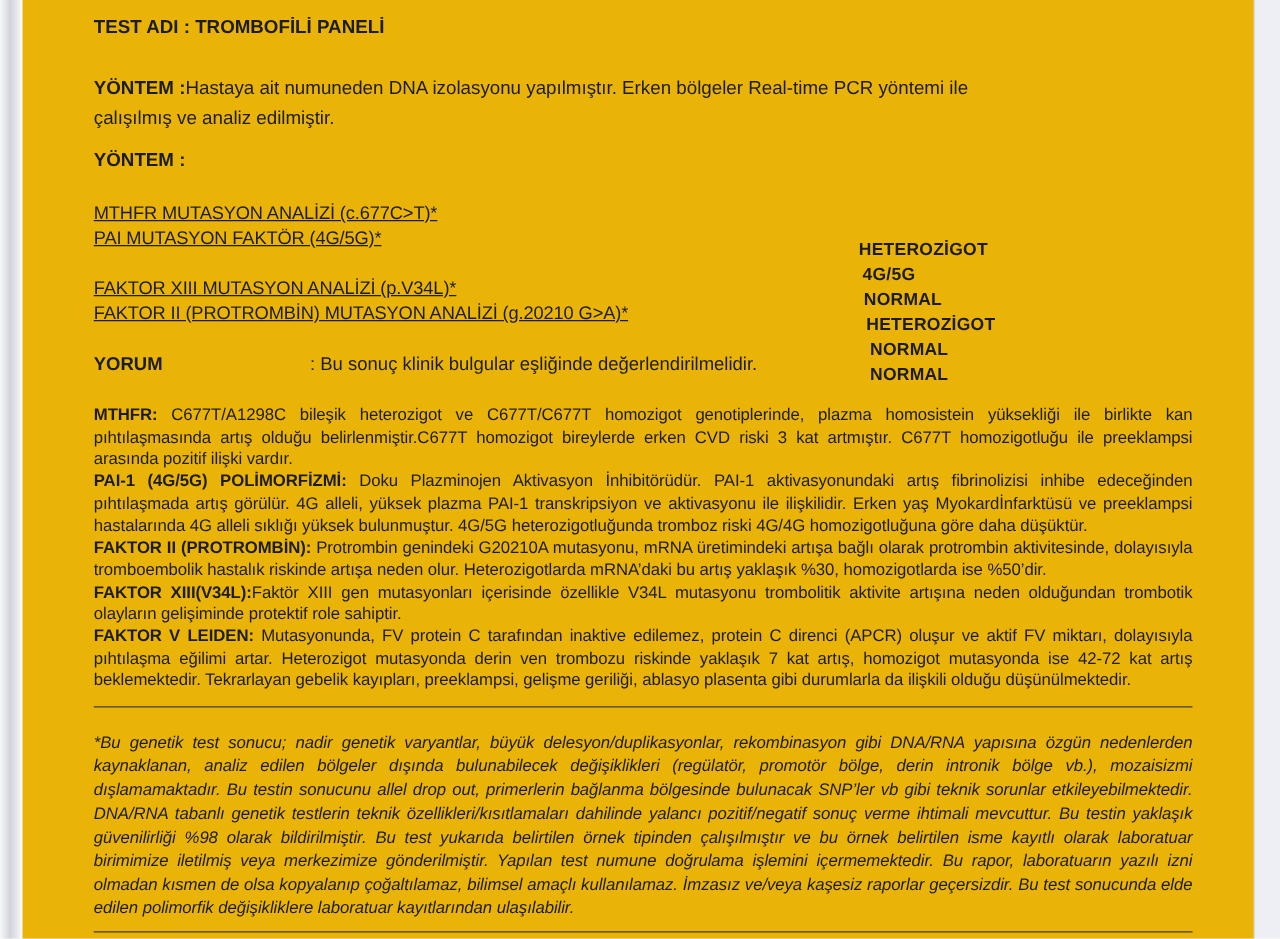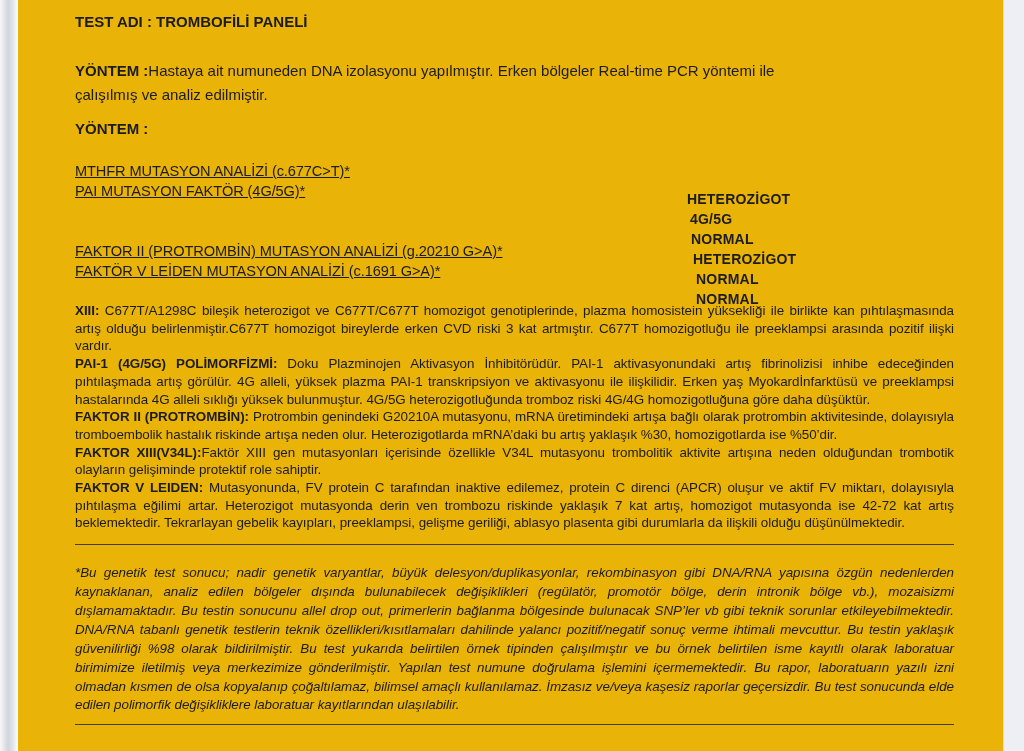--- a/index.html
+++ b/index.html
@@ -55,35 +55,36 @@
         <span class="rval">HETEROZİGOT</span>
       </div>
       <div class="rrow">
         <span class="rtest">PAI MUTASYON FAKTÖR (4G/5G)*</span>
         <span class="rval">4G/5G</span>
       </div>
       <div class="rrow">
         <span class="rval">NORMAL</span>
       </div>
       <div class="rrow">
+        <span class="rtest">FAKTOR XIII MUTASYON ANALİZİ (p.V34L)*</span>
         <span class="rval">HETEROZİGOT</span>
       </div>
       <div class="rrow">
         <span class="rtest">FAKTOR II (PROTROMBİN) MUTASYON ANALİZİ (g.20210 G&gt;A)*</span>
         <span class="rval">NORMAL</span>
       </div>
       <div class="rrow">
-        <span class="rtest">FAKTÖR V LEİDEN MUTASYON ANALİZİ (c.1691 G&gt;A)*</span>
         <span class="rval">NORMAL</span>
       </div>
     </div>
 
+    <div class="yorum"><strong class="ylabel">YORUM</strong><span>:  Bu sonuç klinik bulgular eşliğinde değerlendirilmelidir.</span></div>
 
     <div class="interp">
-      <p><strong>XIII:</strong><span> C677T/A1298C bileşik heterozigot ve C677T/C677T homozigot genotiplerinde, plazma homosistein yüksekliği ile birlikte kan pıhtılaşmasında artış olduğu belirlenmiştir.C677T homozigot bireylerde erken CVD riski 3 kat artmıştır. C677T homozigotluğu ile preeklampsi arasında pozitif ilişki vardır.</span></p>
+      <p><strong>MTHFR:</strong><span> C677T/A1298C bileşik heterozigot ve C677T/C677T homozigot genotiplerinde, plazma homosistein yüksekliği ile birlikte kan pıhtılaşmasında artış olduğu belirlenmiştir.C677T homozigot bireylerde erken CVD riski 3 kat artmıştır. C677T homozigotluğu ile preeklampsi arasında pozitif ilişki vardır.</span></p>
       <p><strong>PAI-1 (4G/5G) POLİMORFİZMİ:</strong><span> Doku Plazminojen Aktivasyon İnhibitörüdür. PAI-1 aktivasyonundaki artış fibrinolizisi inhibe edeceğinden pıhtılaşmada artış görülür. 4G alleli, yüksek plazma PAI-1 transkripsiyon ve aktivasyonu ile ilişkilidir. Erken yaş Myokardİnfarktüsü ve preeklampsi hastalarında 4G alleli sıklığı yüksek bulunmuştur. 4G/5G heterozigotluğunda tromboz riski 4G/4G homozigotluğuna göre daha düşüktür.</span></p>
       <p><strong>FAKTOR II (PROTROMBİN):</strong><span> Protrombin genindeki G20210A mutasyonu, mRNA üretimindeki artışa bağlı olarak protrombin aktivitesinde, dolayısıyla tromboembolik hastalık riskinde artışa neden olur. Heterozigotlarda mRNA’daki bu artış yaklaşık %30, homozigotlarda ise %50’dir.</span></p>
       <p><strong>FAKTOR XIII(V34L):</strong><span>Faktör XIII gen mutasyonları içerisinde özellikle V34L mutasyonu trombolitik aktivite artışına neden olduğundan trombotik olayların gelişiminde protektif role sahiptir.</span></p>
       <p><strong>FAKTOR V LEIDEN:</strong><span> Mutasyonunda, FV protein C tarafından inaktive edilemez, protein C direnci (APCR) oluşur ve aktif FV miktarı, dolayısıyla pıhtılaşma eğilimi artar. Heterozigot mutasyonda derin ven trombozu riskinde yaklaşık 7 kat artış, homozigot mutasyonda ise 42-72 kat artış beklemektedir. Tekrarlayan gebelik kayıpları, preeklampsi, gelişme geriliği, ablasyo plasenta gibi durumlarla da ilişkili olduğu düşünülmektedir.</span></p>
     </div>
 
     <div class="divider"></div>
 
     <p class="footnote">*Bu genetik test sonucu; nadir genetik varyantlar, büyük delesyon/duplikasyonlar, rekombinasyon gibi DNA/RNA yapısına özgün nedenlerden kaynaklanan, analiz edilen bölgeler dışında bulunabilecek değişiklikleri (regülatör, promotör bölge, derin intronik bölge vb.), mozaisizmi dışlamamaktadır. Bu testin sonucunu allel drop out, primerlerin bağlanma bölgesinde bulunacak SNP’ler vb gibi teknik sorunlar etkileyebilmektedir. DNA/RNA tabanlı genetik testlerin teknik özellikleri/kısıtlamaları dahilinde yalancı pozitif/negatif sonuç verme ihtimali mevcuttur. Bu testin yaklaşık güvenilirliği %98 olarak bildirilmiştir. Bu test yukarıda belirtilen örnek tipinden çalışılmıştır ve bu örnek belirtilen isme kayıtlı olarak laboratuar birimimize iletilmiş veya merkezimize gönderilmiştir. Yapılan test numune doğrulama işlemini içermemektedir. Bu rapor, laboratuarın yazılı izni olmadan kısmen de olsa kopyalanıp çoğaltılamaz, bilimsel amaçlı kullanılamaz. İmzasız ve/veya kaşesiz raporlar geçersizdir. Bu test sonucunda elde edilen polimorfik değişikliklere laboratuar kayıtlarından ulaşılabilir.</p>
 

